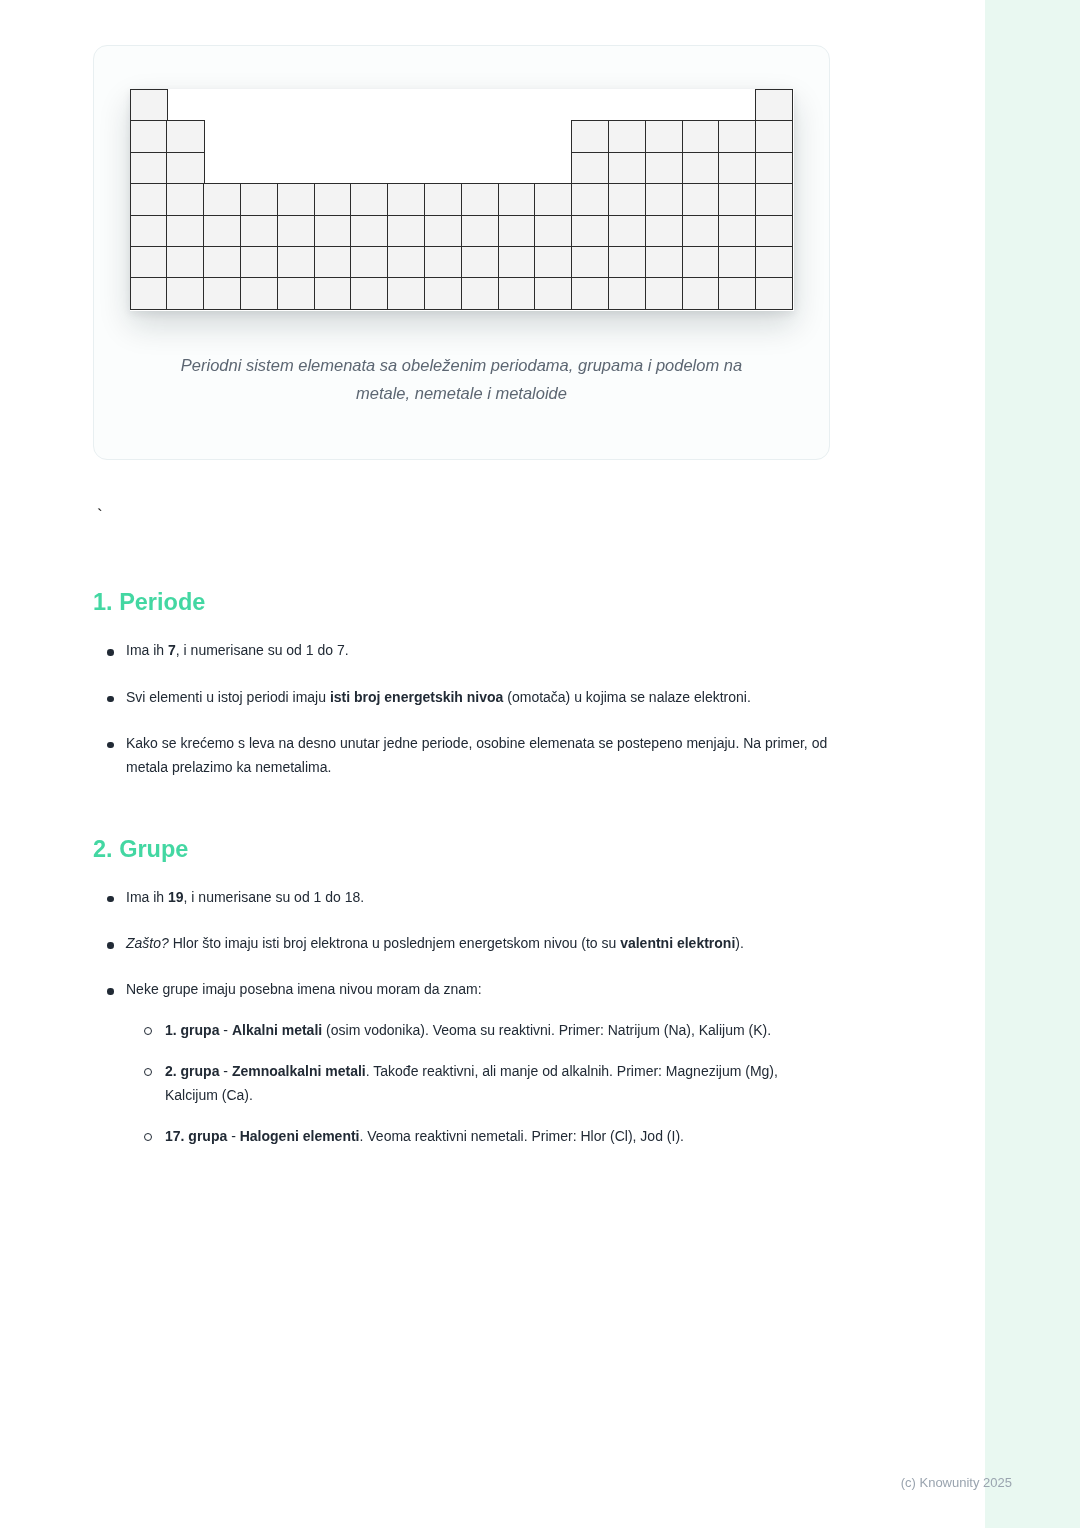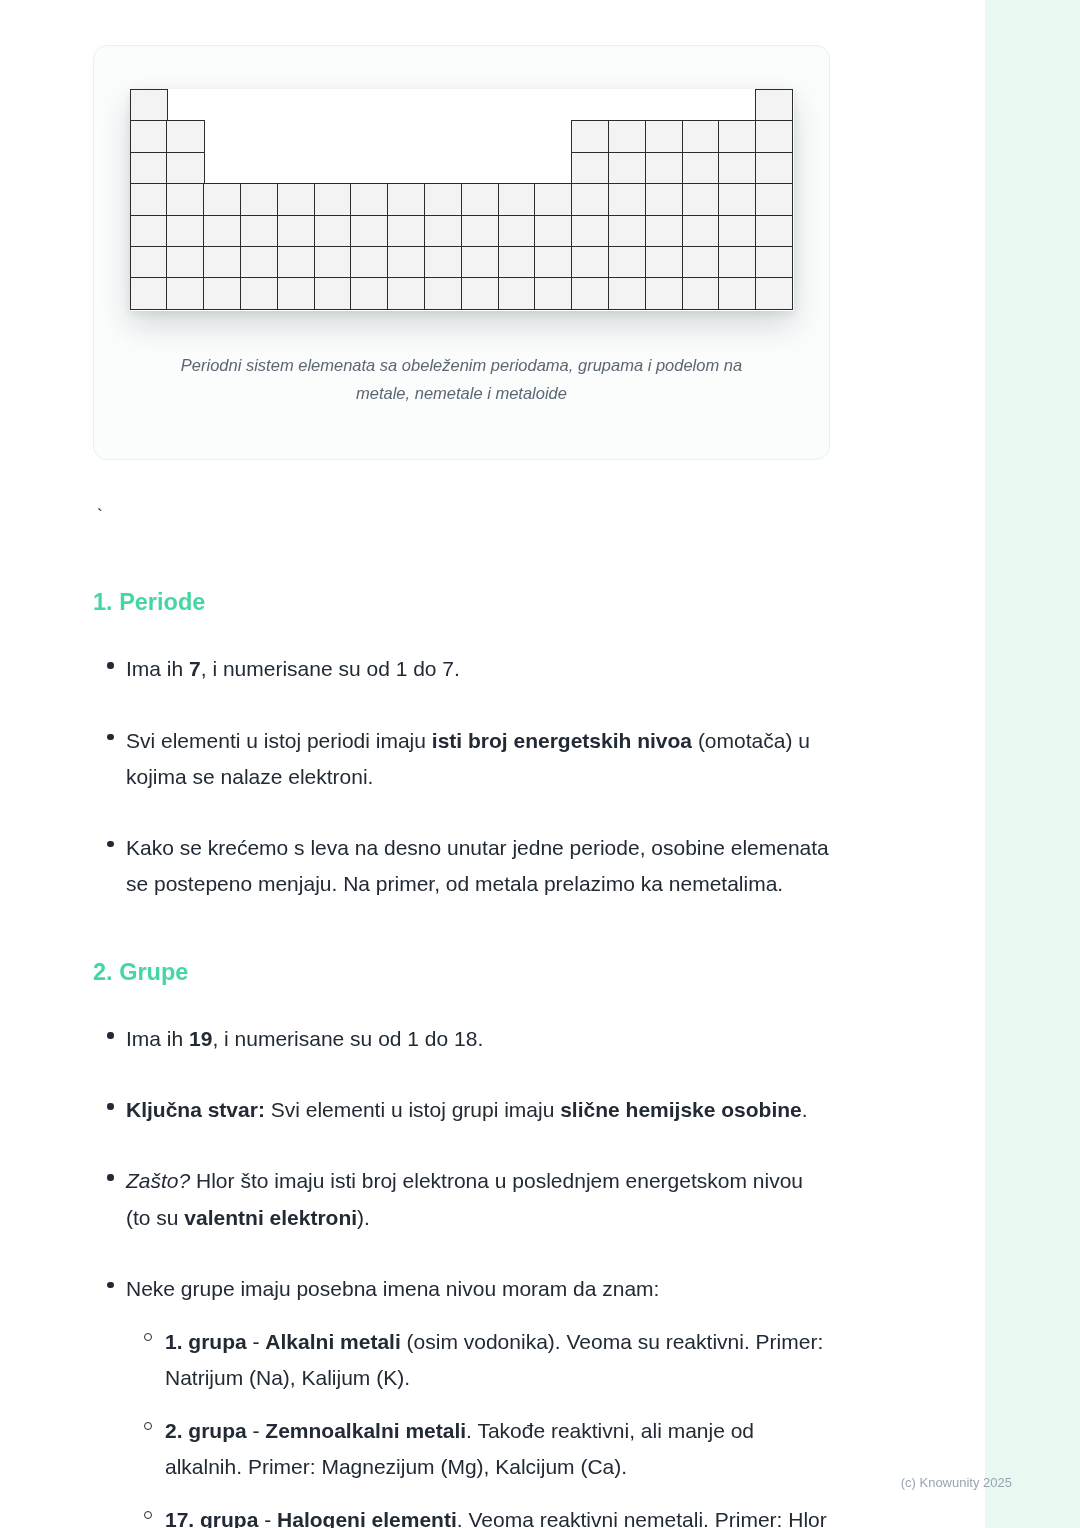--- a/index.html
+++ b/index.html
@@ -15,22 +15,22 @@
   .pt-cell{position:absolute;box-sizing:border-box;width:38.4px;height:33px;
     background:#f3f3f3;border:1.6px solid #2c2c2c;}
   .caption{margin:40px 8px 0;text-align:center;font-style:italic;color:#5c6672;
     font-size:16.5px;line-height:1.72;}
 
   .stray{margin:46px 0 0 4px;height:26px;font-size:17px;color:#222;}
 
   
   .sec-heading{margin:56px 0 6px;font-size:23.5px;line-height:1.2;color:#43d7a2;font-weight:700;}
   .bullets{list-style:none;margin:0;padding:0 0 0 14px;}
-  .bullet{position:relative;padding-left:19px;margin-top:35px;
-    font-size:21px;color:#212a35;line-height:1.72;}
+  .bullet{position:relative;padding-left:19px;margin-top:22px;
+    font-size:14px;color:#212a35;line-height:1.72;}
   .bullet::before{content:"";position:absolute;left:0;top:11px;width:6.5px;height:6.5px;
     border-radius:50%;background:#212a35;}
   .subs{list-style:none;margin:15px 0 2px;padding:0 0 0 18px;}
   .sub{position:relative;padding-left:21px;margin-top:17px;}
   .sub::before{content:"";position:absolute;left:0;top:9px;width:6px;height:6px;
     border-radius:50%;border:1.7px solid #212a35;background:transparent;box-sizing:content-box;}
   .bullet-text{margin:0;}
   .b{font-weight:700;}
   .i{font-style:italic;}
 
@@ -159,23 +159,20 @@
           <li class="bullet">
             <p class="bullet-text"><span>Kako se krećemo s leva na desno unutar jedne periode, osobine elemenata se postepeno menjaju. Na primer, od metala prelazimo ka nemetalima.</span></p>
           </li>
         </ul>
         <h2 class="sec-heading">2. Grupe</h2>
         <ul class="bullets">
           <li class="bullet">
             <p class="bullet-text"><span>Ima ih </span><span class="b">19</span><span>, i numerisane su od 1 do 18.</span></p>
           </li>
           <li class="bullet">
-            <p class="bullet-text"><span class="b">Ključna stvar:</span><span> Svi elementi u istoj grupi imaju </span><span class="b">slične hemijske osobine</span><span>.</span></p>
-          </li>
-          <li class="bullet">
             <p class="bullet-text"><span class="i">Zašto?</span><span> Hlor što imaju isti broj elektrona u poslednjem energetskom nivou (to su </span><span class="b">valentni elektroni</span><span>).</span></p>
           </li>
           <li class="bullet">
             <p class="bullet-text"><span>Neke grupe imaju posebna imena nivou moram da znam:</span></p>
             <ul class="subs">
               <li class="sub">
                 <p class="bullet-text"><span class="b">1. grupa</span><span> - </span><span class="b">Alkalni metali</span><span> (osim vodonika). Veoma su reaktivni. Primer: Natrijum (Na), Kalijum (K).</span></p>
               </li>
               <li class="sub">
                 <p class="bullet-text"><span class="b">2. grupa</span><span> - </span><span class="b">Zemnoalkalni metali</span><span>. Takođe reaktivni, ali manje od alkalnih. Primer: Magnezijum (Mg), Kalcijum (Ca).</span></p>

